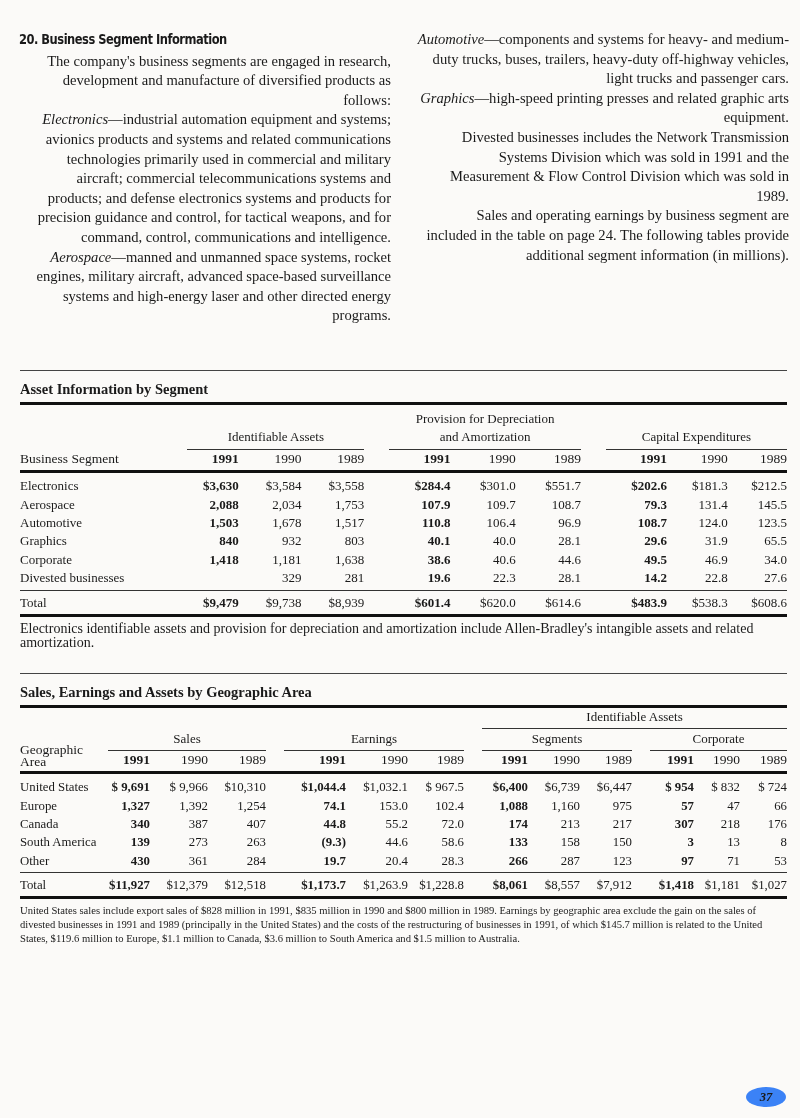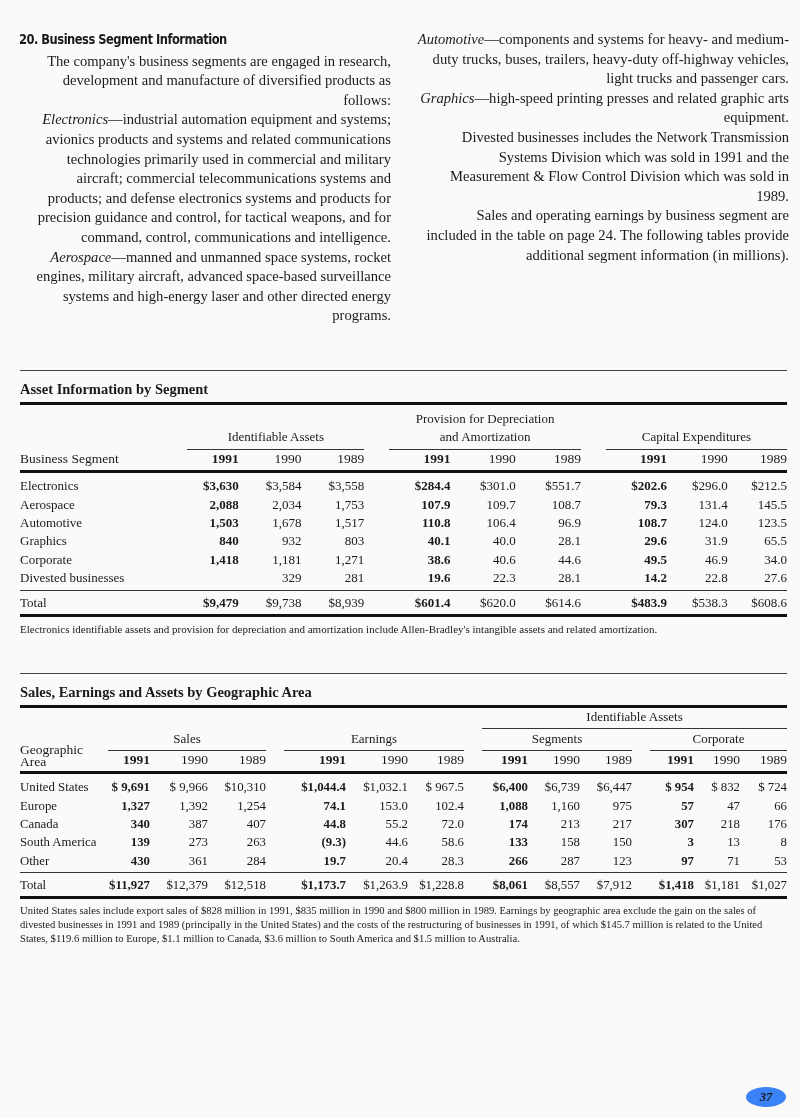--- a/index.html
+++ b/index.html
@@ -35,21 +35,21 @@
   }
   table { border-collapse: collapse; width: 100%; font-size: 13px; }
   td, th { padding: 0; font-weight: normal; white-space: nowrap; }
   .num { text-align: right; }
   .bold { font-weight: bold; }
   .grp-h { text-align: center; font-size: 13px; }
   .grp-u { border-bottom: 1px solid #333; }
   .row-data td { height: 18.4px; line-height: 18px; }
   .thead-years td { height: 22px; vertical-align: bottom; padding-bottom: 3px; font-size: 13.5px; }
   .sp { width: 26px; }
-  .footnote { font-size: 11px; line-height: 14px; padding-top: 5px; }
+  .footnote { font-size: 14px; line-height: 14px; padding-top: 5px; }
 
   .page-badge {
     position: absolute; left: 746px; top: 1087px; width: 40px; height: 20px;
     background: #8fb2d8; border-radius: 50%;
     text-align: center; font-weight: bold; font-style: italic;
     font-size: 12.5px; line-height: 20px; color: #1a1a1a;
   }
 </style>
 </head>
 <body>
@@ -125,21 +125,21 @@
           <td>Electronics</td>
           <td class="num bold">$3,630</td>
           <td class="num">$3,584</td>
           <td class="num">$3,558</td>
           <td></td>
           <td class="num bold">$284.4</td>
           <td class="num">$301.0</td>
           <td class="num">$551.7</td>
           <td></td>
           <td class="num bold">$202.6</td>
-          <td class="num">$296.0</td>
+          <td class="num">$181.3</td>
           <td class="num">$212.5</td>
         </tr>
         <tr class="row-data">
           <td>Aerospace</td>
           <td class="num bold">2,088</td>
           <td class="num">2,034</td>
           <td class="num">1,753</td>
           <td></td>
           <td class="num bold">107.9</td>
           <td class="num">109.7</td>
@@ -174,21 +174,21 @@
           <td class="num">28.1</td>
           <td></td>
           <td class="num bold">29.6</td>
           <td class="num">31.9</td>
           <td class="num">65.5</td>
         </tr>
         <tr class="row-data">
           <td>Corporate</td>
           <td class="num bold">1,418</td>
           <td class="num">1,181</td>
-          <td class="num">1,271</td>
+          <td class="num">1,638</td>
           <td></td>
           <td class="num bold">38.6</td>
           <td class="num">40.6</td>
           <td class="num">44.6</td>
           <td></td>
           <td class="num bold">49.5</td>
           <td class="num">46.9</td>
           <td class="num">34.0</td>
         </tr>
         <tr class="row-data">

